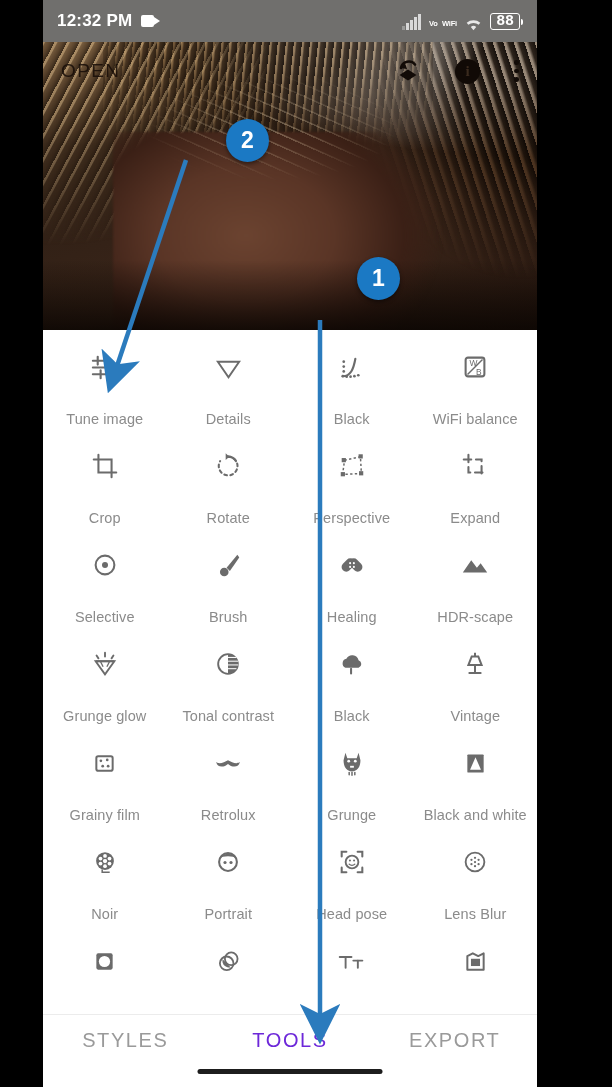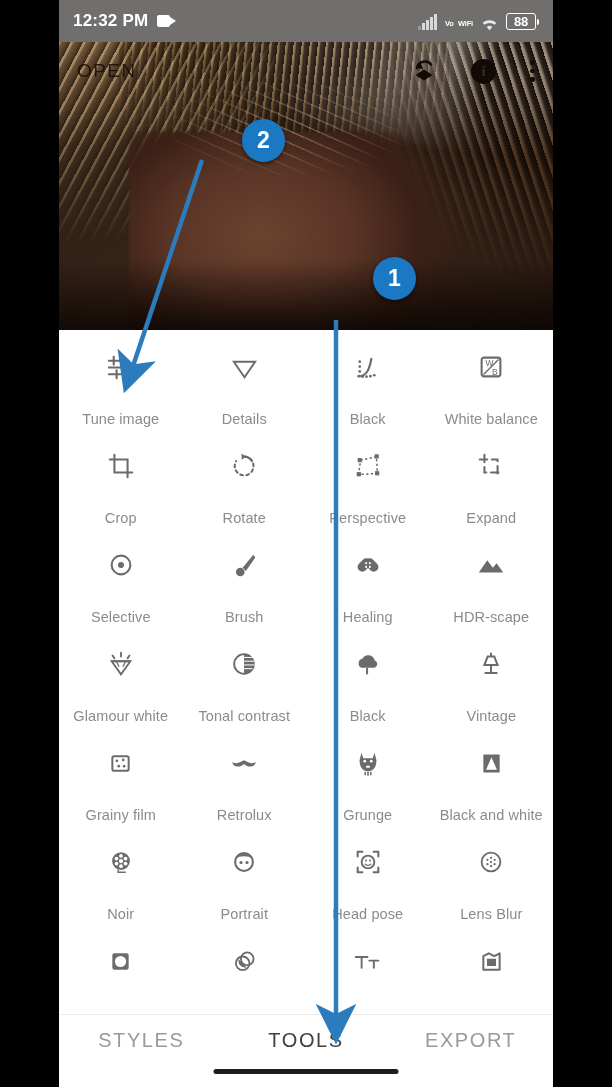--- a/index.html
+++ b/index.html
@@ -3,21 +3,21 @@
 <meta charset="utf-8">
 <style>
   html,body{margin:0;padding:0;background:#000;}
   body{
     width:612px;height:1087px;position:relative;overflow:hidden;
     font-family:"Liberation Sans","DejaVu Sans",sans-serif;
     -webkit-font-smoothing:antialiased;
   }
   
   #phone{
-    position:absolute;left:59px;top:0;width:494px;height:1087px;
+    position:absolute;left:43px;top:0;width:494px;height:1087px;
     background:#fff;overflow:hidden;
   }
   
   #statusbar{
     position:absolute;left:0;top:0;width:494px;height:42px;
     background:#706f6d;display:flex;align-items:center;
     padding:0 14px;box-sizing:border-box;
   }
   #clock{color:#fff;font-size:17px;font-weight:bold;letter-spacing:.2px;}
   .cam-ico{margin-left:9px;display:inline-block;width:19px;height:12px;position:relative;}
@@ -30,21 +30,21 @@
   .sig i:nth-child(1){height:4px;background:#9a9a98;}
   .sig i:nth-child(2){height:7px;}
   .sig i:nth-child(3){height:10px;}
   .sig i:nth-child(4){height:13px;}
   .sig i:nth-child(5){height:16px;}
   .volte{color:#fff;font-size:7.5px;line-height:7.5px;text-align:center;font-weight:bold;letter-spacing:-.2px;}
   .wifi{width:17px;height:13px;position:relative;}
   .batt{display:flex;align-items:center;}
   .batt .shell{width:28px;height:15px;border:1.6px solid #fff;border-radius:3px;
     display:flex;align-items:center;justify-content:center;}
-  .batt .shell span{color:#fff;font-size:13px;font-weight:bold;letter-spacing:-.3px;}
+  .batt .shell span{color:#fff;font-size:15px;font-weight:bold;letter-spacing:-.3px;font-family:Liberation Mono, monospace;}
   .batt .nub{width:2px;height:6px;background:#fff;border-radius:0 2px 2px 0;margin-left:1px;}
 
   
   #photo{
     position:absolute;left:0;top:42px;width:581px;height:288px;overflow:hidden;
     background:#2a1a12;
   }
   #photo .sky{
     position:absolute;inset:0;
     background:
@@ -131,21 +131,21 @@
   .trow.last{overflow:hidden;height:50px;}
   .trow.last .tcell{height:99px;padding-top:17px;}
 
   
   #tabbar{
     position:absolute;left:0;bottom:0;width:494px;height:73px;background:#fff;
     border-top:1px solid #ececec;display:flex;align-items:flex-start;
     padding-top:14px;box-sizing:border-box;
   }
   .tab{flex:1;text-align:center;font-size:20px;letter-spacing:1.6px;color:#9a9a9a;}
-  .tab.active{color:#404040;}
+  .tab.active{color:#6d28d9;}
   #home-ind{
     position:absolute;left:50%;transform:translateX(-50%);bottom:13px;
     width:185px;height:5px;background:#1d1d1d;border-radius:3px;
   }
 
   
   #annots{position:absolute;inset:0;pointer-events:none;}
   .badge{
     position:absolute;width:43px;height:43px;border-radius:50%;
     background:#1b79c4;color:#fff;font-size:23px;font-weight:bold;
@@ -268,21 +268,21 @@
       </div>
       <div class="tcell">
         <div class="ticon">
           <svg viewBox="0 0 32 32" width="30" height="30">
             <rect x="6" y="6" width="20" height="20" rx="2.5" fill="none" stroke="#6b6b6b" stroke-width="2.2"></rect>
             <line x1="8" y1="24" x2="24" y2="8" stroke="#6b6b6b" stroke-width="1.6"></line>
             <text x="10" y="15" font-size="9" fill="#6b6b6b" font-family="Liberation Sans, sans-serif">W</text>
             <text x="17" y="24" font-size="9" fill="#6b6b6b" font-family="Liberation Sans, sans-serif">B</text>
           </svg>
         </div>
-        <div class="tlabel">White balance</div>
+        <div class="tlabel">WiFi balance</div>
       </div>
     </div>
 
     <div class="trow h2">
       <div class="tcell">
         <div class="ticon">
           <svg viewBox="0 0 32 32" width="30" height="30" stroke="#6b6b6b" stroke-width="2.2" fill="none" stroke-linecap="round">
             <path d="M9 4 L9 23 L28 23"></path>
               <path d="M4 9 L23 9 L23 28"></path>
           </svg>
@@ -378,21 +378,21 @@
             <line x1="6" y1="13" x2="26" y2="13" stroke="#6b6b6b" stroke-width="2"></line>
             <line x1="11" y1="13" x2="14" y2="19" stroke="#6b6b6b" stroke-width="1.4"></line>
             <line x1="21" y1="13" x2="18" y2="19" stroke="#6b6b6b" stroke-width="1.4"></line>
             <g stroke="#6b6b6b" stroke-width="2" stroke-linecap="round">
               <line x1="16" y1="4" x2="16" y2="8"></line>
                 <line x1="7" y1="7" x2="9" y2="10"></line>
                 <line x1="25" y1="7" x2="23" y2="10"></line>
             </g>
           </svg>
         </div>
-        <div class="tlabel">Glamour white</div>
+        <div class="tlabel">Grunge glow</div>
       </div>
       <div class="tcell">
         <div class="ticon">
           <svg viewBox="0 0 32 32" width="30" height="30">
             <circle cx="16" cy="16" r="10.5" fill="none" stroke="#6b6b6b" stroke-width="2"></circle>
             <path d="M16 5.5 A10.5 10.5 0 0 1 16 26.5 Z" fill="#6b6b6b"></path>
             <g stroke="#fff" stroke-width="1.1">
                 <line x1="16" y1="9" x2="25" y2="9"></line>
                 <line x1="16" y1="13" x2="27" y2="13"></line>
                 <line x1="16" y1="17" x2="27" y2="17"></line>

